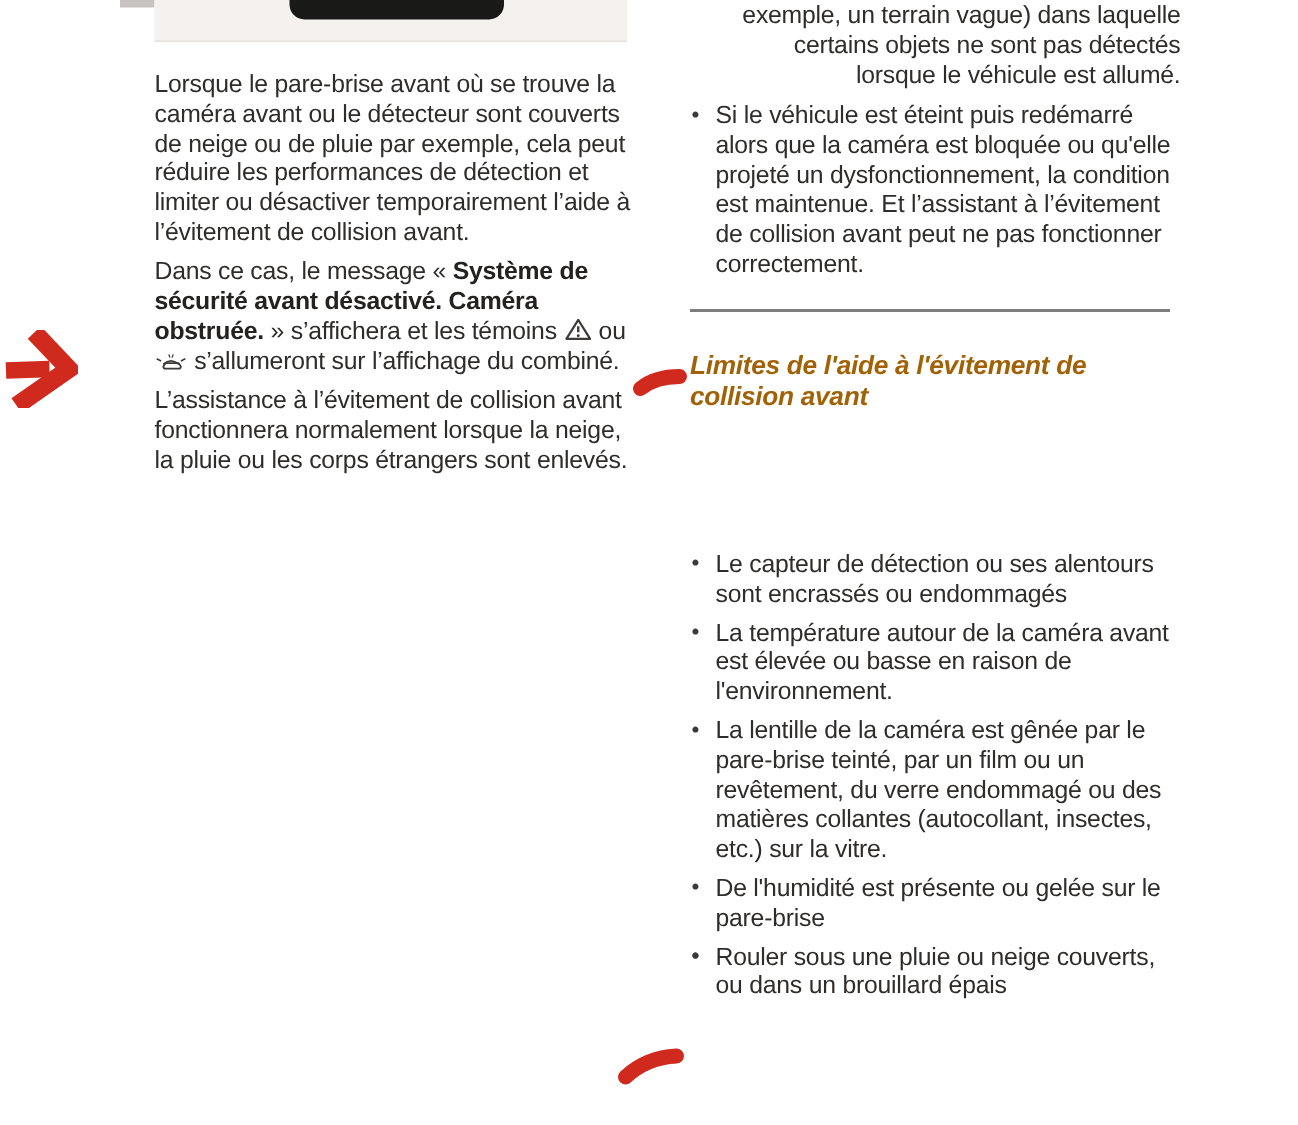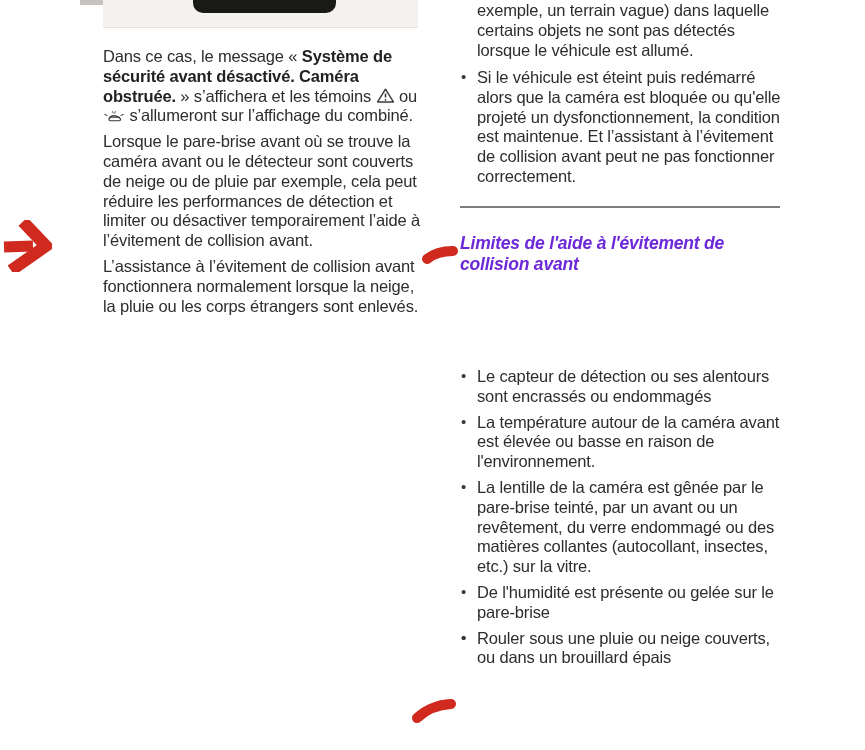--- a/index.html
+++ b/index.html
@@ -37,27 +37,27 @@
     line-height: 19.8px;
     letter-spacing: -0.15px;
     color: #2e2d2b;
   }
   .col-left  { left: 103px; top: 47px; }
   .col-right { left: 460px; top: 0; height: 750px; }
   .col p { margin: 0 0 6px 0; }
   b { color: #232220; }
 
   
-  .cont        { position: absolute; left: 0; top: 1px;   width: 327px; padding-left: 17px; }
+  .cont        { position: absolute; left: 0; top: 1px;   width: 327px; padding-left: 17px; text-align: right; }
   .li-top      { position: absolute; left: 0; top: 68px;  width: 327px; }
   .divider     { position: absolute; left: 0; top: 206px; width: 320px; border: none; border-top: 2px solid #807d7a; }
   .section-heading {
     position: absolute; left: 0; top: 233px; width: 327px;
     font-size: 17.5px; font-weight: bold; font-style: italic;
-    line-height: 21px; letter-spacing: -0.2px; color: #6d28d9;
+    line-height: 21px; letter-spacing: -0.2px; color: #a16207;
   }
   .intro       { position: absolute; left: 0; top: 282px; width: 327px; }
   .limits-list { position: absolute; left: 0; top: 367px; width: 327px; }
 
   ul { list-style: none; }
   li { position: relative; padding-left: 17px; margin-bottom: 6px; }
   .dot { position: absolute; left: 1px; top: -1px; font-size: 15px; color: #3a3a38; }
 
   
   .inline-icon { display: inline-block; vertical-align: -2px; }
@@ -76,33 +76,33 @@
   <div class="cropped-figure">
     <div class="figure-notch"></div>
   </div>
 
   <svg class="red-arrow" width="50" height="52" viewBox="0 0 50 52">
     <path d="M2 27 L31 26" stroke="#d02a1f" stroke-width="11" fill="none" stroke-linecap="butt"></path>
     <path d="M25 6 L44 26 L14 47" stroke="#d02a1f" stroke-width="12" fill="none" stroke-linecap="square" stroke-linejoin="miter"></path>
   </svg>
 
   <div class="col col-left">
+    <p>Lorsque le pare-brise avant où se trouve la caméra avant ou le détecteur sont couverts de neige ou de pluie par exemple, cela peut réduire les performances de détection et limiter ou désactiver temporairement l’aide à l’évitement de collision avant.</p>
     <p>
       <span>Dans ce cas, le message « </span><b>Système de sécurité avant désactivé. Caméra obstruée.</b><span> » s’affichera et les témoins </span><svg class="inline-icon" width="19" height="17" viewBox="0 0 24 21">
           <path d="M12 2.6 L22 18.6 L2 18.6 Z" fill="none" stroke="#3c3b39" stroke-width="1.8" stroke-linejoin="round"></path>
           <path d="M12 8 L12 13" stroke="#3c3b39" stroke-width="2"></path>
           <circle cx="12" cy="16" r="1.2" fill="#3c3b39"></circle>
         </svg><span> ou </span><svg class="inline-icon" width="22" height="14" viewBox="0 0 30 19">
           <path d="M8 12 q7 -6 14 0" fill="none" stroke="#3c3b39" stroke-width="1.6"></path>
           <path d="M10 16 h12 q2 0 2 -2 l-2 -3 h-12 l-2 3 q0 2 2 2 Z" fill="none" stroke="#3c3b39" stroke-width="1.6" stroke-linejoin="round"></path>
           <path d="M2 7 l4 2 M28 7 l-4 2" stroke="#3c3b39" stroke-width="1.4"></path>
           <path d="M13 3 l1 3 M17 3 l-1 3" stroke="#3c3b39" stroke-width="1.2"></path>
         </svg><span> s’allumeront sur l’affichage du combiné.</span>
     </p>
-    <p>Lorsque le pare-brise avant où se trouve la caméra avant ou le détecteur sont couverts de neige ou de pluie par exemple, cela peut réduire les performances de détection et limiter ou désactiver temporairement l’aide à l’évitement de collision avant.</p>
     <p>L’assistance à l’évitement de collision avant fonctionnera normalement lorsque la neige, la pluie ou les corps étrangers sont enlevés.</p>
   </div>
 
   <div class="col col-right">
     <p class="cont">exemple, un terrain vague) dans laquelle certains objets ne sont pas détectés lorsque le véhicule est allumé.</p>
 
     <ul class="li-top">
       <li>
         <span class="dot">•</span>
         <span>Si le véhicule est éteint puis redémarré alors que la caméra est bloquée ou qu'elle projeté un dysfonctionnement, la condition est maintenue. Et l’assistant à l’évitement de collision avant peut ne pas fonctionner correctement.</span>
@@ -118,21 +118,21 @@
       <li>
         <span class="dot">•</span>
         <span>Le capteur de détection ou ses alentours sont encrassés ou endommagés</span>
       </li>
       <li>
         <span class="dot">•</span>
         <span>La température autour de la caméra avant est élevée ou basse en raison de l'environnement.</span>
       </li>
       <li>
         <span class="dot">•</span>
-        <span>La lentille de la caméra est gênée par le pare-brise teinté, par un avant ou un revêtement, du verre endommagé ou des matières collantes (autocollant, insectes, etc.) sur la vitre.</span>
+        <span>La lentille de la caméra est gênée par le pare-brise teinté, par un film ou un revêtement, du verre endommagé ou des matières collantes (autocollant, insectes, etc.) sur la vitre.</span>
       </li>
       <li>
         <span class="dot">•</span>
         <span>De l'humidité est présente ou gelée sur le pare-brise</span>
       </li>
       <li>
         <span class="dot">•</span>
       </li>
       <li>
         <span class="dot">•</span>

